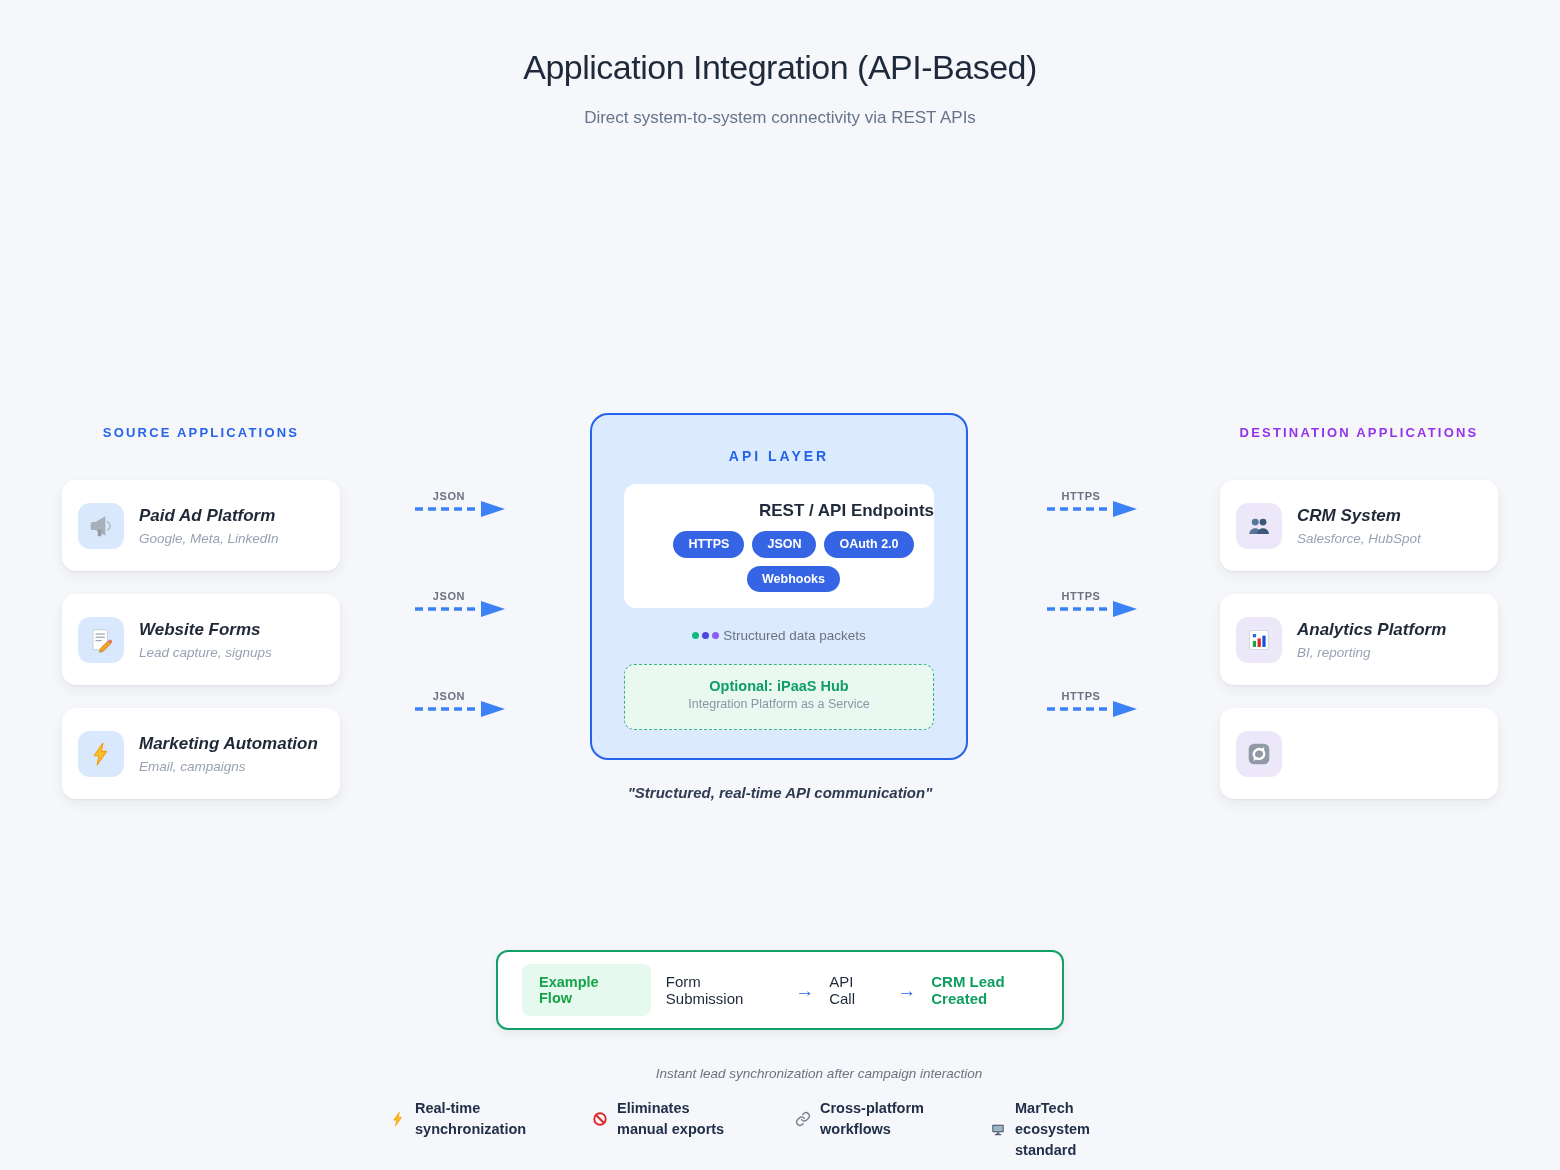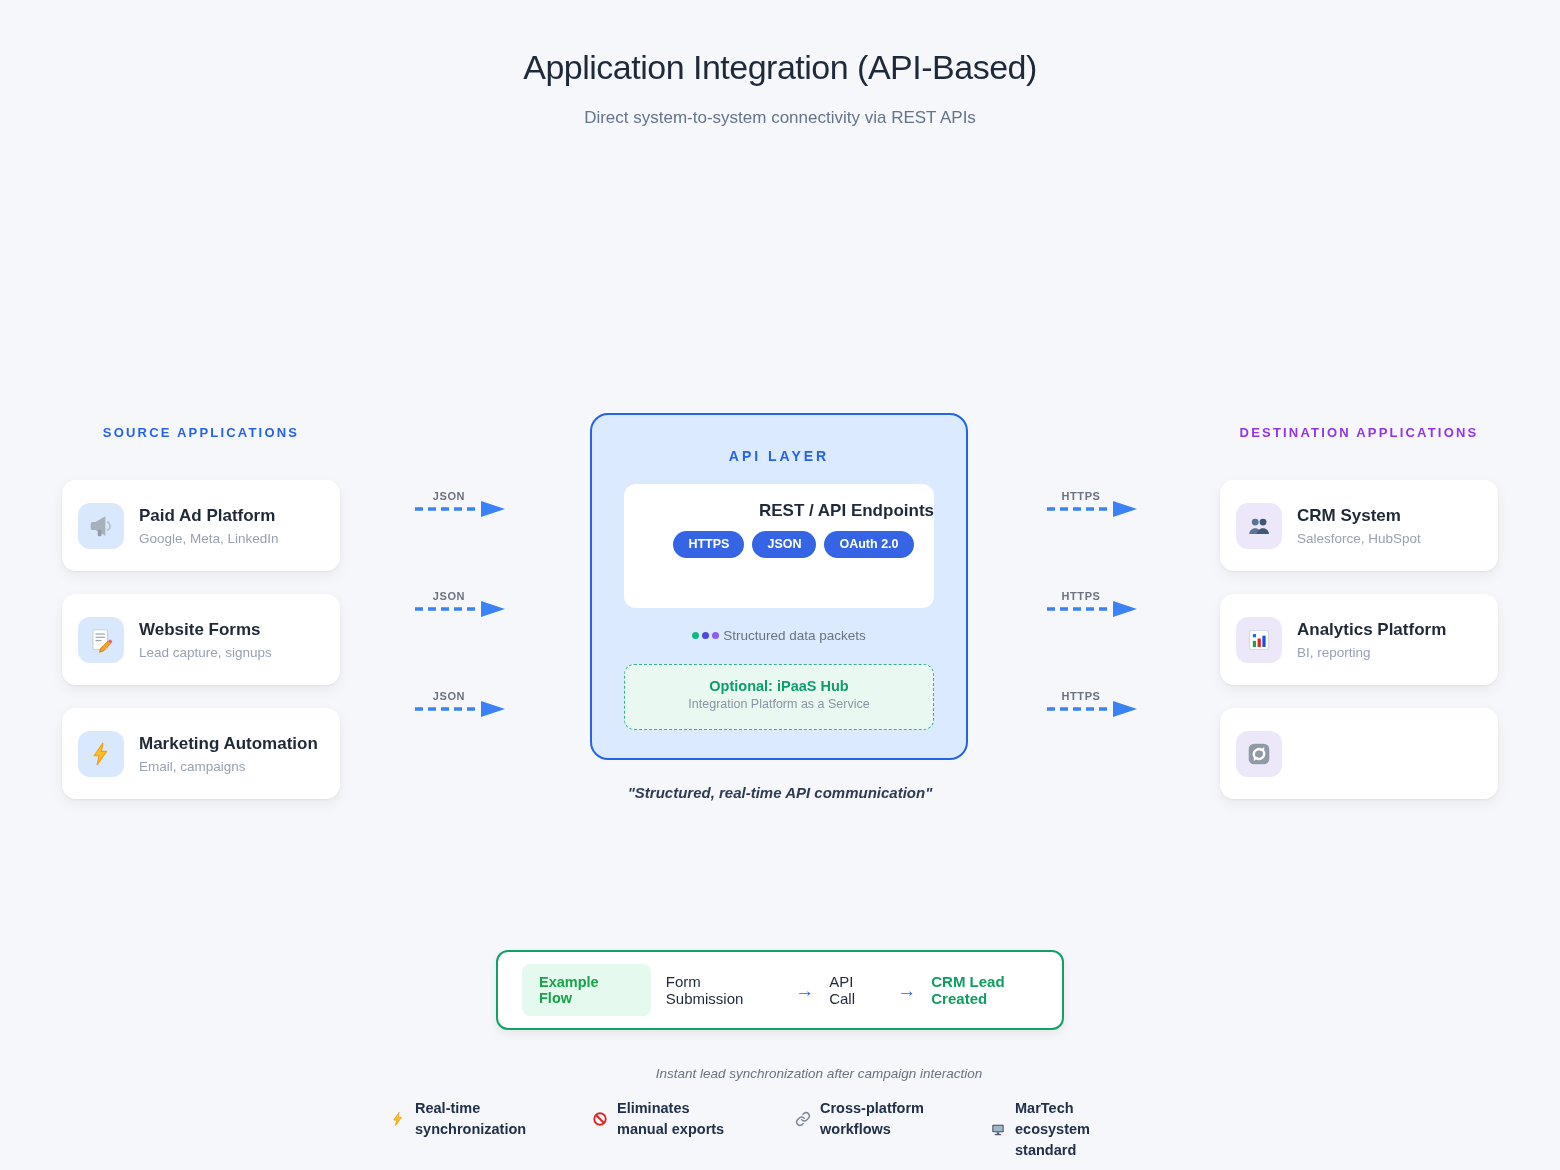--- a/index.html
+++ b/index.html
@@ -22,21 +22,21 @@
   }
   .col-label{
     width:278px;text-align:center;top:425px;
     font-size:13px;font-weight:700;letter-spacing:2.2px;
   }
   .col-label.blue{left:62px;color:#2563eb;}
   .col-label.purple{left:1220px;color:#9333ea;}
   .card{
     width:278px;height:91px;background:#ffffff;border-radius:14px;
     box-shadow:0 1px 2px rgba(16,24,40,.05),0 5px 14px rgba(16,24,40,.06);
-    display:flex;align-items:center;padding:0 16px;box-sizing:border-box;
+    display:flex;align-items:center;padding:0 16px;box-sizing:border-box;font-style:italic;
   }
   .tile{
     width:46px;height:46px;border-radius:12px;flex:0 0 auto;
     display:flex;align-items:center;justify-content:center;margin-right:15px;
   }
   .tile.blue{background:#d9e8fc;}
   .tile.purple{background:#ece8fa;}
   .card-title{font-size:17px;font-weight:700;color:#1f2937;line-height:1.3;}
   .card-sub{font-size:13.5px;color:#98a2b3;margin-top:3px;}
   .arrow-label{
@@ -177,20 +177,23 @@
   <div class="abs api-box"></div>
   <div class="abs api-label">API LAYER</div>
 
   <div class="abs endpoints-card">
     <div class="endpoints-title">REST / API Endpoints</div>
     <div class="pill-row">
       <span class="pill">HTTPS</span>
       <span class="pill">JSON</span>
       <span class="pill">OAuth 2.0</span>
     </div>
+    <div class="pill-row second">
+      <span class="pill">Webhooks</span>
+    </div>
   </div>
 
   <div class="abs packets-row">
     <span class="dots">
       <span class="dot" style="background:#10b981;"></span>
       <span class="dot" style="background:#4f46e5;"></span>
       <span class="dot" style="background:#8b5cf6;"></span>
     </span>
     <span class="packets-text">Structured data packets</span>
   </div>

